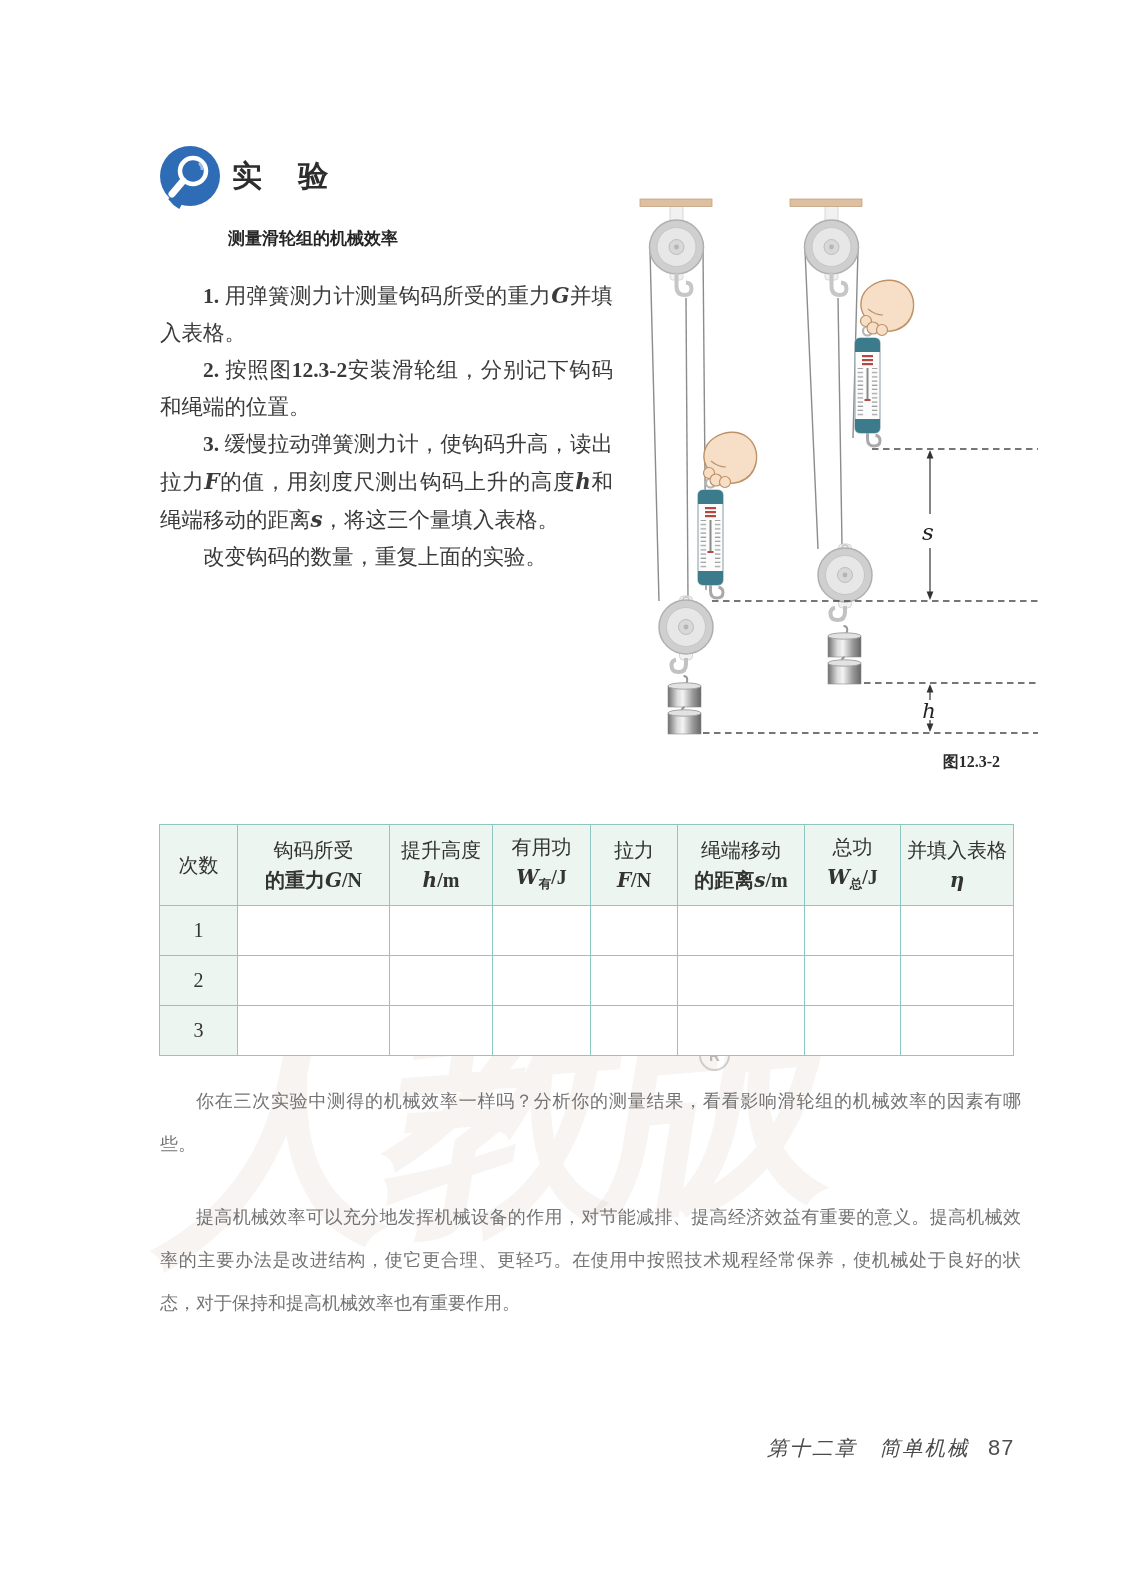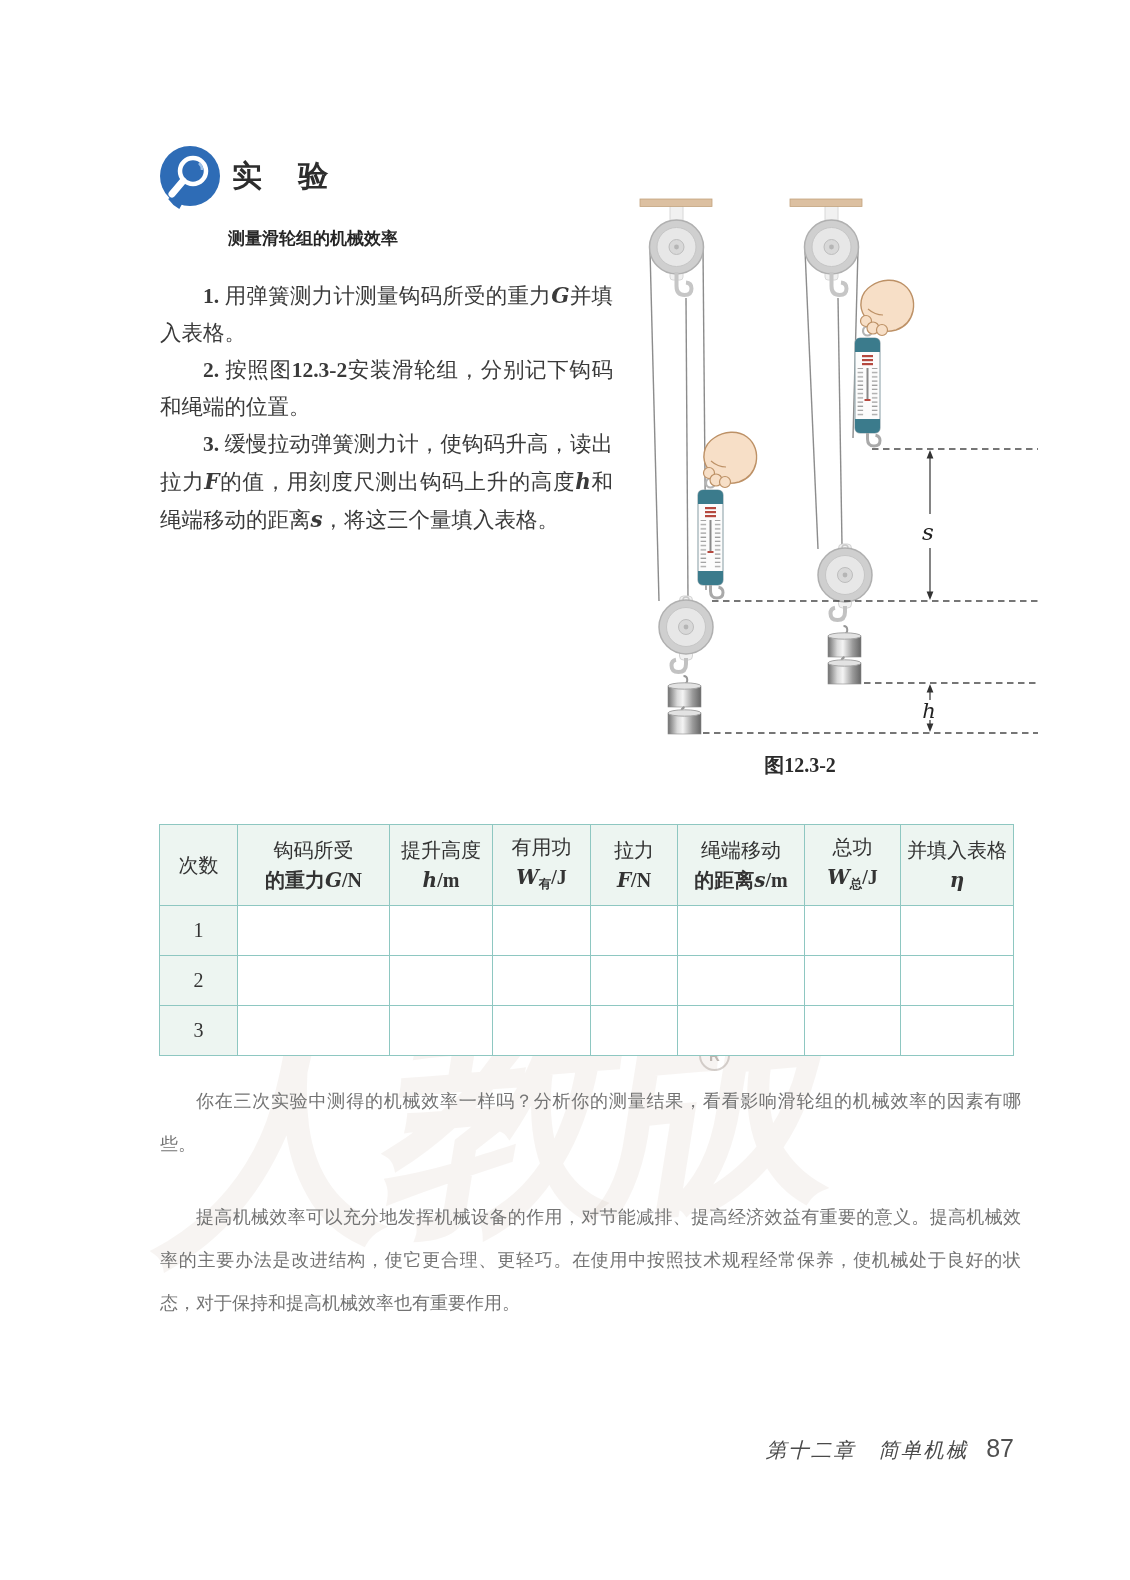--- a/index.html
+++ b/index.html
@@ -40,22 +40,22 @@
     font-size:21.5px; line-height:37px; text-align:justify;
     color:#3a3a3a;
   }
   .steps p { margin:0; text-indent:2em; }
   .steps b { font-weight:bold; }
   .var { font-family:"DejaVu Serif",serif; font-style:italic; font-weight:bold; }
   sub { font-size:12.5px; font-style:normal; vertical-align:-4px; }
   
   .figure-svg { position:absolute; left:600px; top:185px; }
   .fig-caption {
-    position:absolute; left:600px; top:752px; width:400px; text-align:center;
-    font-size:20px; font-weight:600; color:#2b2b2b;
+    position:absolute; left:600px; top:752px; width:400px; text-align:right;
+    font-size:16px; font-weight:600; color:#2b2b2b;
   }
   
   .data-table {
     position:absolute; left:159px; top:824px; width:854px;
     border-collapse:collapse; table-layout:fixed;
     font-size:20px; color:#333;border-radius:17px;
   }
   .data-table th, .data-table td { border:1.6px solid #8ec7c1; padding:0; }
   .data-table th {
     background:#edf5f1; font-weight:normal; height:80px;
@@ -74,22 +74,22 @@
   .para-closing  { top:1196px; }
   
   .footer {
     position:absolute; top:1434px; right:116px;
     display:flex; align-items:baseline;justify-content:center;
   }
   .footer .chapter {
     font-style:italic; font-size:20.5px; letter-spacing:2px; color:#4a4a4a;
   }
   .footer .pagenum {
-    margin-left:18px; font-family:Liberation Sans, sans-serif;
-    font-size:25px; color:#4f4f4f;
+    margin-left:18px; font-family:Liberation Mono, monospace;
+    font-size:22px; color:#4f4f4f;
   }
 </style>
 </head>
 <body>
 
 <div class="page">
 
   <div class="watermark">人教版</div>
   <div class="wm-reg">R</div>
 
@@ -103,20 +103,21 @@
       <path d="M42 18 a9 9 0 0 1 3 7" stroke="#9cc0e8" stroke-width="2.5" fill="none"></path>
     </svg>
     <div class="section-title">实 验</div>
 
     <div class="exp-title">测量滑轮组的机械效率</div>
 
     <div class="steps">
       <p><b>1. </b>用弹簧测力计测量钩码所受的重力<i class="var">G</i>并填入表格。</p>
       <p><b>2. </b>按照图<b>12.3-2</b>安装滑轮组，分别记下钩码和绳端的位置。</p>
       <p><b>3. </b>缓慢拉动弹簧测力计，使钩码升高，读出拉力<i class="var">F</i>的值，用刻度尺测出钩码上升的高度<i class="var">h</i>和绳端移动的距离<i class="var">s</i>，将这三个量填入表格。</p>
+      <p>改变钩码的数量，重复上面的实验。</p>
     </div>
 
     <svg class="figure-svg" width="450" height="585" viewBox="600 185 450 585">
       <defs>
         <linearGradient id="metal" x1="0" y1="0" x2="1" y2="0">
           <stop offset="0" stop-color="#6f6f6f"></stop>
           <stop offset="0.28" stop-color="#d9d9d9"></stop>
           <stop offset="0.45" stop-color="#f4f4f4"></stop>
           <stop offset="0.75" stop-color="#9a9a9a"></stop>
           <stop offset="1" stop-color="#666666"></stop>

